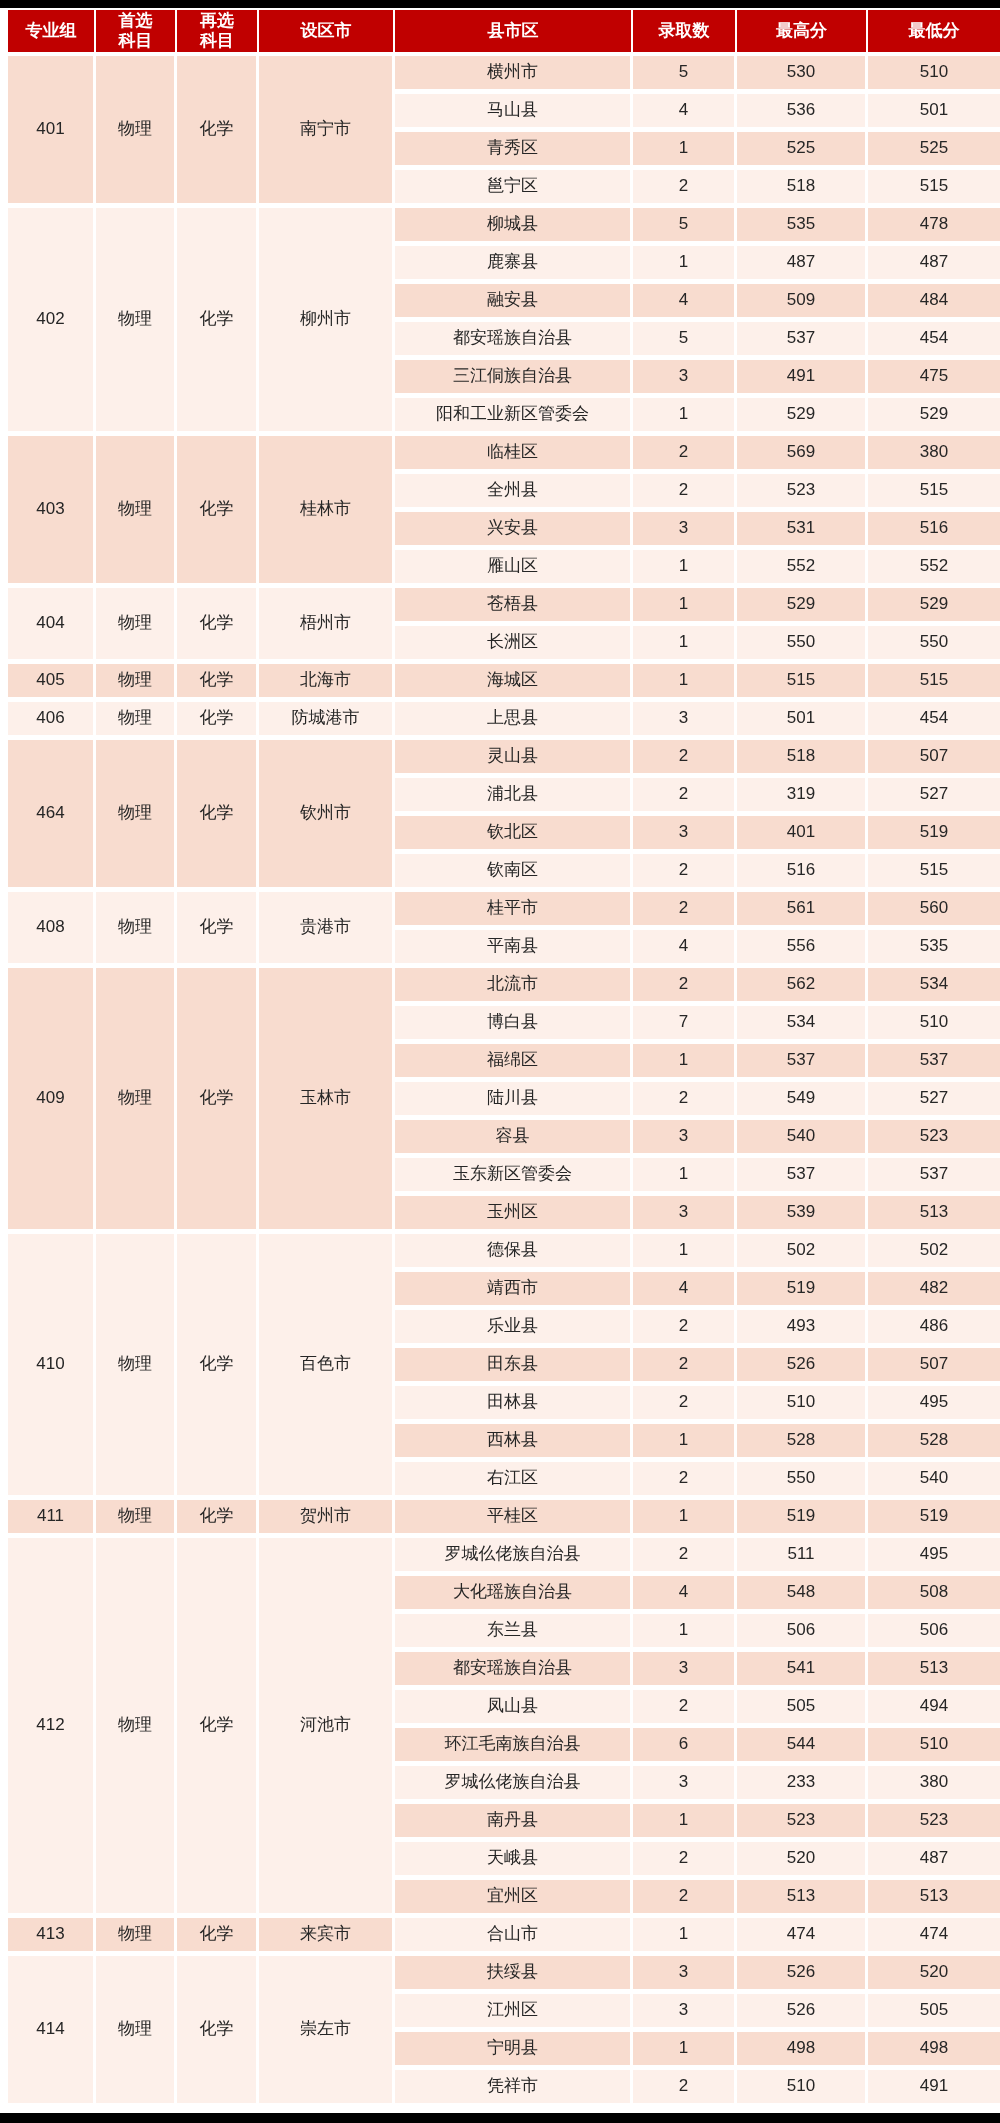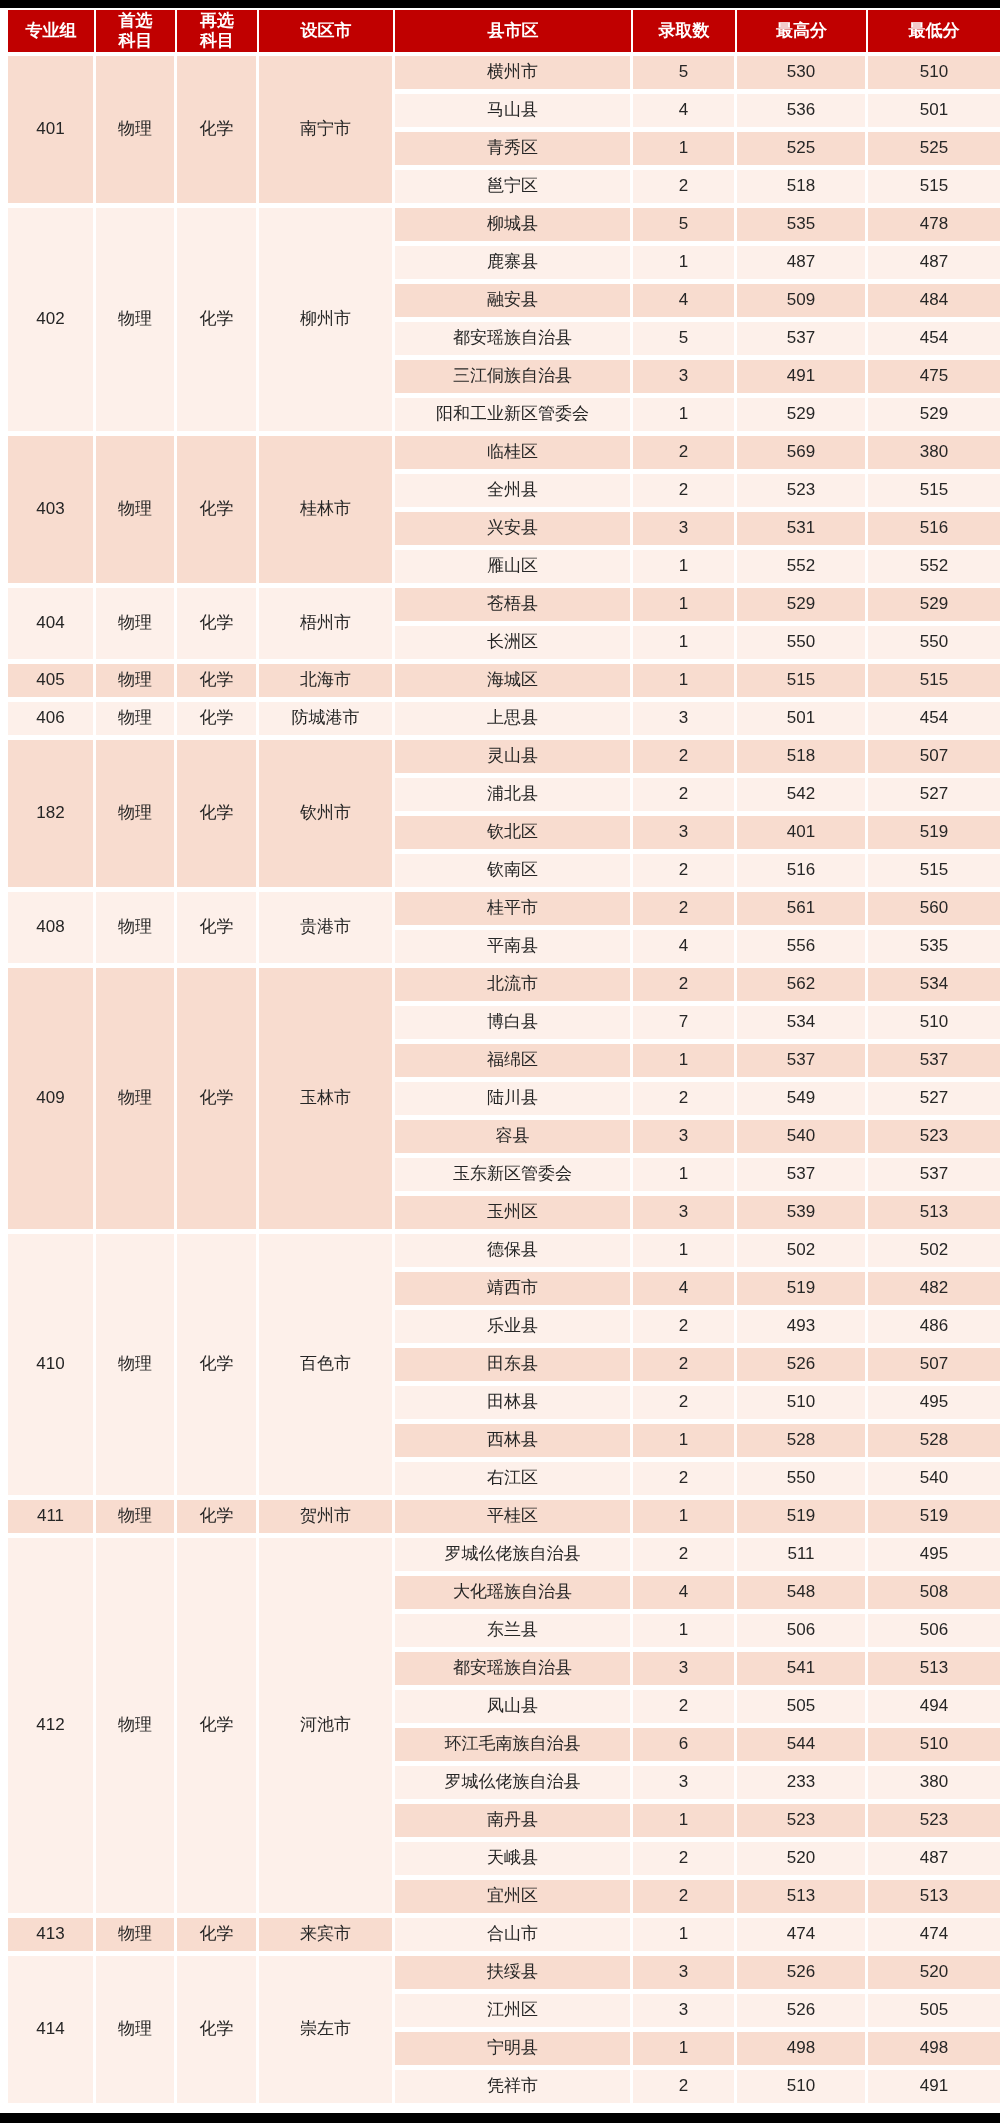--- a/index.html
+++ b/index.html
@@ -228,33 +228,33 @@
             <td rowspan="1" class="light">406</td>
             <td rowspan="1" class="light">物理</td>
             <td rowspan="1" class="light">化学</td>
             <td rowspan="1" class="light">防城港市</td>
             <td class="light">上思县</td>
             <td class="light">3</td>
             <td class="light">501</td>
             <td class="light">454</td>
           </tr>
           <tr>
-            <td rowspan="4" class="dark">182</td>
+            <td rowspan="4" class="dark">464</td>
             <td rowspan="4" class="dark">物理</td>
             <td rowspan="4" class="dark">化学</td>
             <td rowspan="4" class="dark">钦州市</td>
             <td class="dark">灵山县</td>
             <td class="dark">2</td>
             <td class="dark">518</td>
             <td class="dark">507</td>
           </tr>
           <tr>
             <td class="light">浦北县</td>
             <td class="light">2</td>
-            <td class="light">542</td>
+            <td class="light">319</td>
             <td class="light">527</td>
           </tr>
           <tr>
             <td class="dark">钦北区</td>
             <td class="dark">3</td>
             <td class="dark">401</td>
             <td class="dark">519</td>
           </tr>
           <tr>
             <td class="light">钦南区</td>

